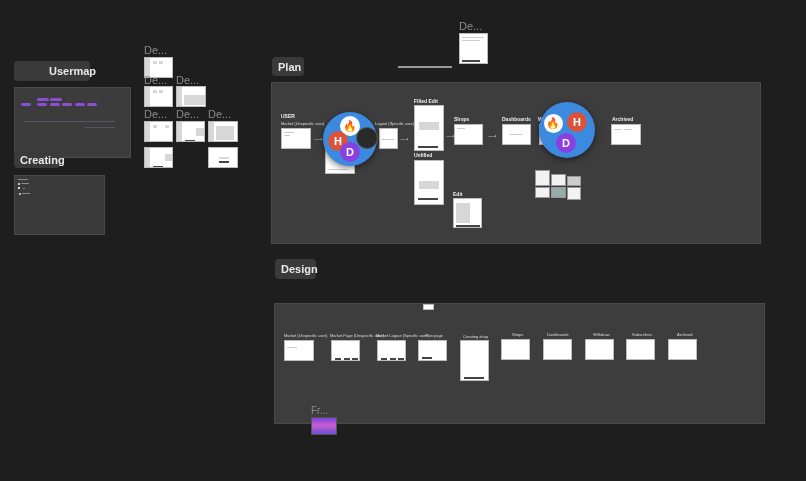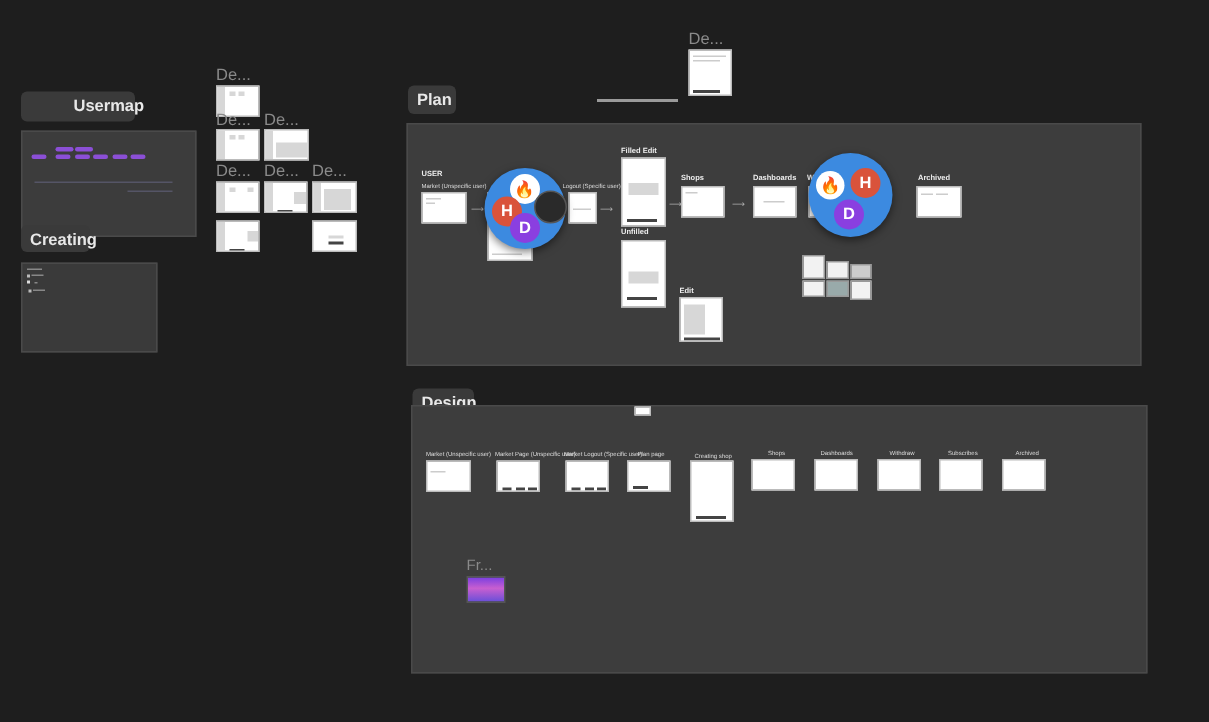--- a/index.html
+++ b/index.html
@@ -180,21 +180,21 @@
   <div class="av" style="left:5px;top:19px;width:20px;height:20px;background:#d9533b;">H</div>
   <div class="av" style="left:17px;top:30px;width:20px;height:20px;background:#8a3fe0;">D</div>
 </div>
 <div class="cluster" style="left:539px;top:102px;width:56px;height:56px;">
   <div class="av" style="left:5px;top:12px;width:19px;height:19px;background:#fff;">🔥</div>
   <div class="av" style="left:28px;top:10px;width:20px;height:20px;background:#d9533b;">H</div>
   <div class="av" style="left:17px;top:31px;width:20px;height:20px;background:#8a3fe0;">D</div>
 </div>
 
 <div class="section-label" style="left:275px;top:259px;width:41px;height:20px;">Design</div>
-<div class="section" style="left:274px;top:270px;width:491px;height:179px;">
+<div class="section" style="left:274px;top:303px;width:491px;height:121px;">
   <div class="frame" style="left:148px;top:0px;width:11px;height:6px;"></div>
 
   <span class="ftitle" style="left:9px;top:29px;">Market (Unspecific user)</span>
   <div class="frame" style="left:9px;top:36px;width:30px;height:21px;">
       <div class="line" style="left:2px;top:6px;width:10px;"></div>
     </div>
 
   <span class="ftitle" style="left:55px;top:29px;">Market Page (Unspecific user)</span>
   <div class="frame" style="left:56px;top:36px;width:29px;height:21px;">
       <div class="dark" style="left:3px;top:17px;width:6px;"></div>

